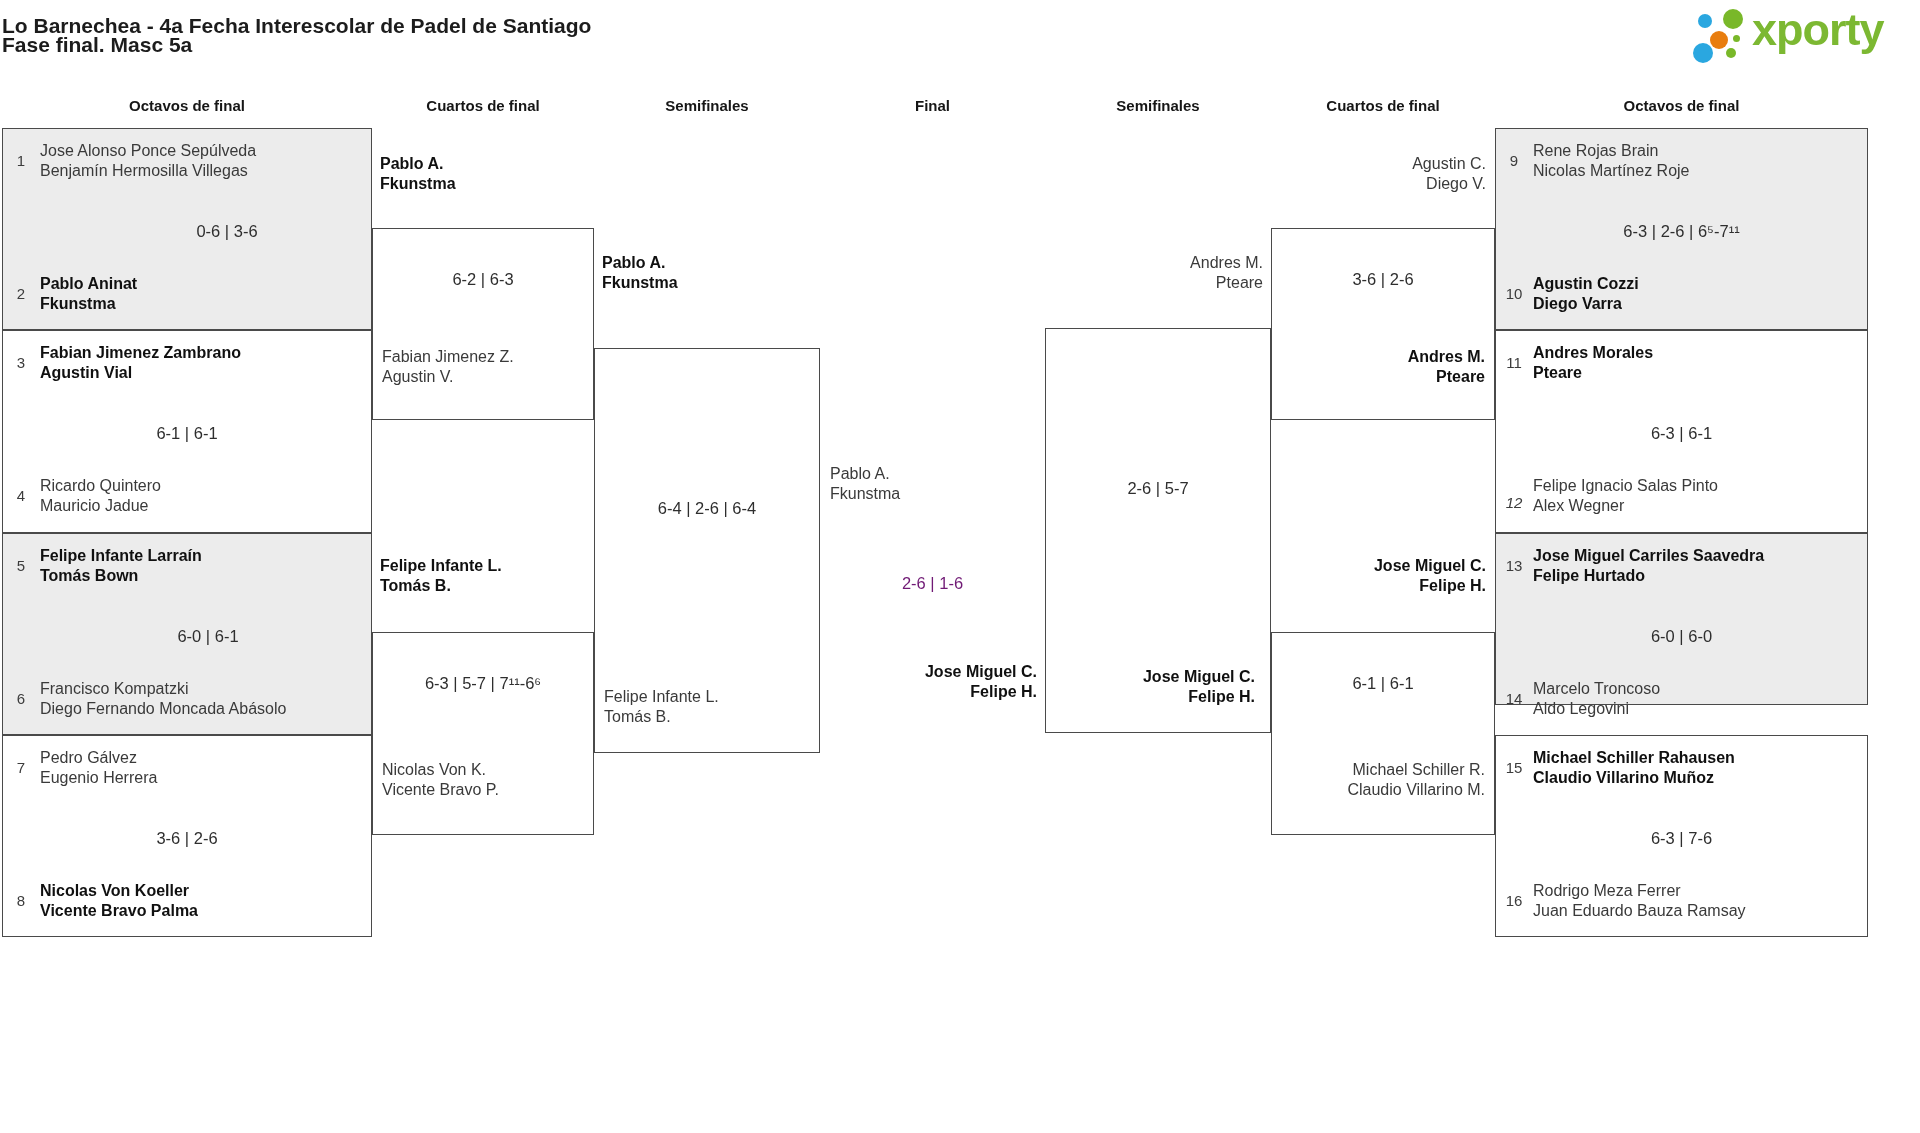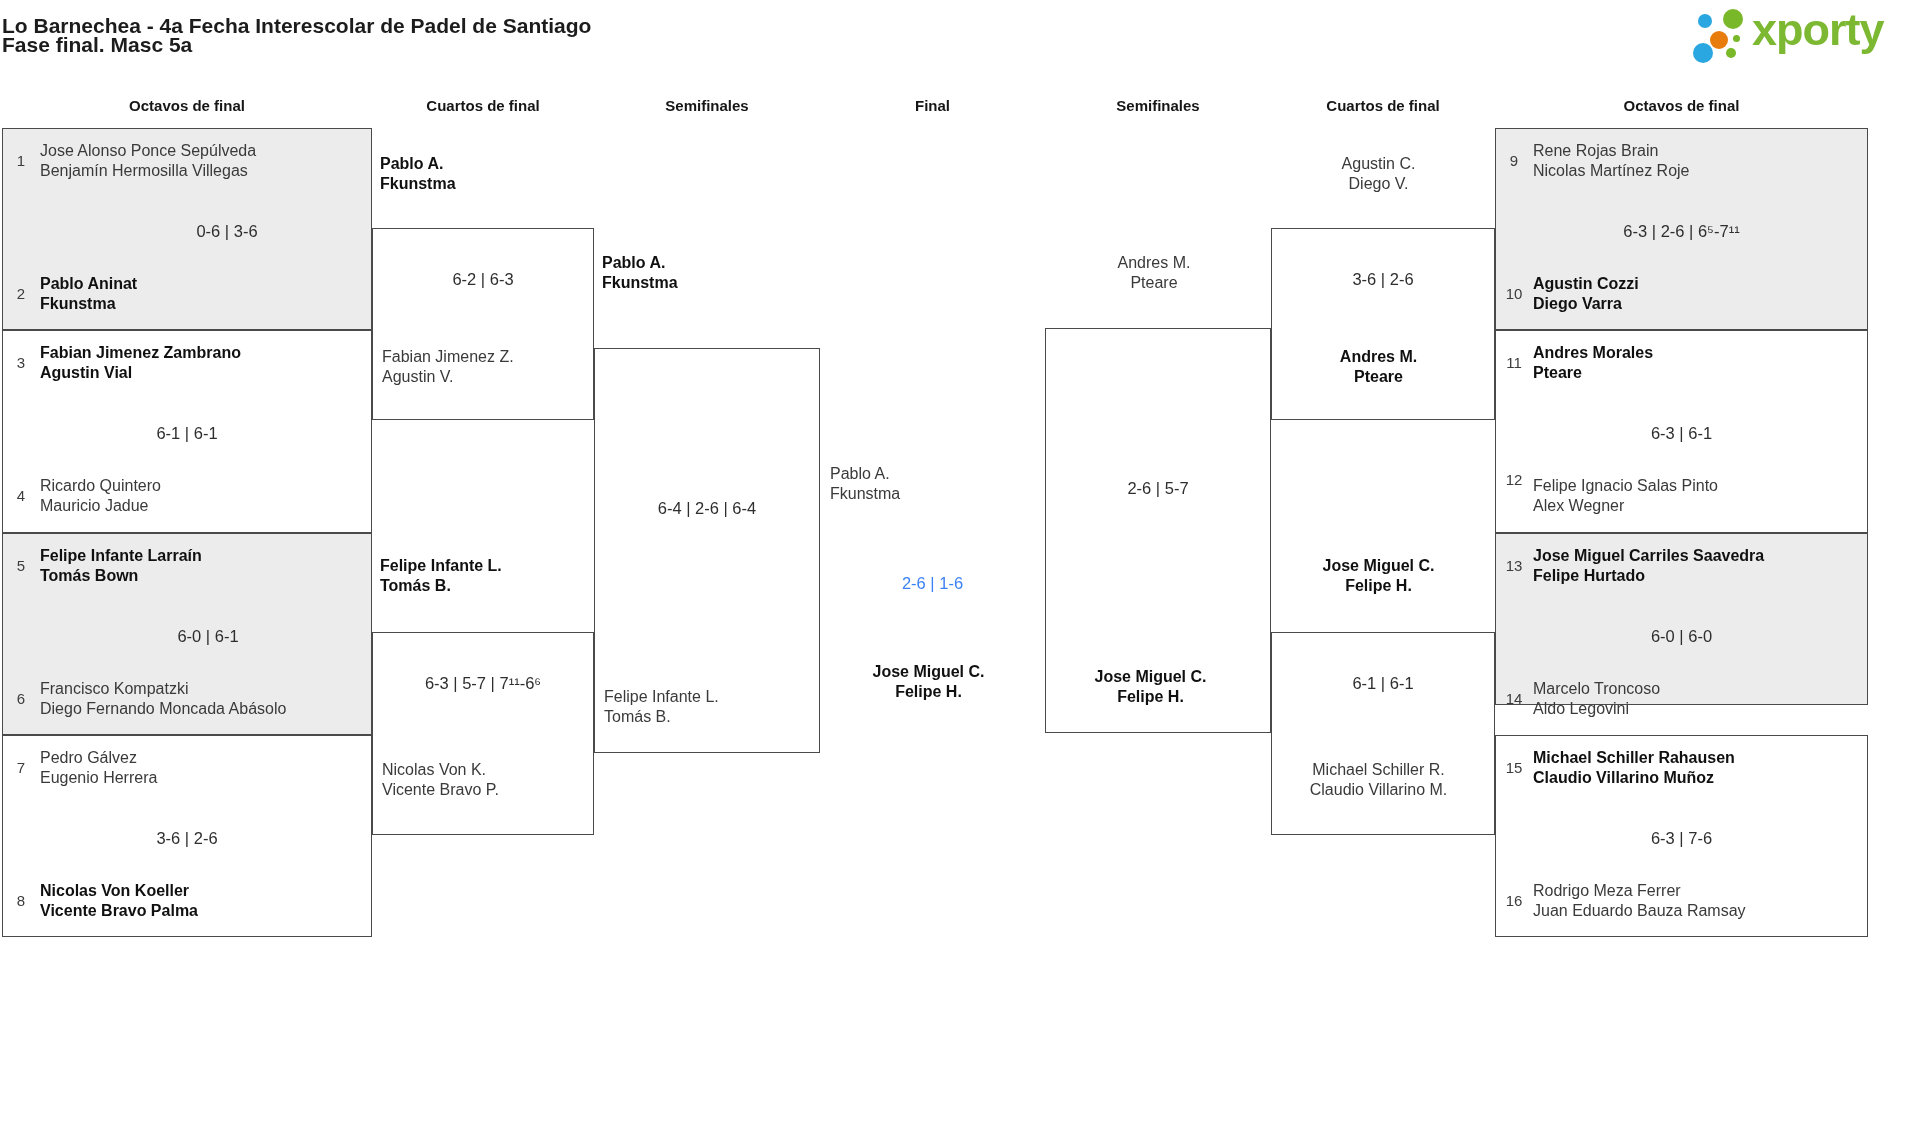--- a/index.html
+++ b/index.html
@@ -16,21 +16,21 @@
   .r16{background:#fff;}
   .r16.shaded{background:#ececec;}
 
   .seed{position:absolute;left:6px;width:24px;text-align:center;
         font-size:15px;line-height:17px;color:#3c3c3c;}
   .teams{position:absolute;font-size:16px;line-height:20px;color:#3a3a3a;}
   .teams.w{font-weight:700;color:#101010;}
   .teams.in{left:37px;}
   .score{position:absolute;left:0;width:100%;text-align:center;
          font-size:16.5px;line-height:20px;color:#2e2e2e;white-space:nowrap;}
-  .ra{text-align:center;}
+  .ra{text-align:right;}
 
   
   .fl{position:absolute;font-size:16px;line-height:20px;color:#3a3a3a;}
   .fl.w{font-weight:700;color:#101010;}
 
   
   .logo{position:absolute;left:1690px;top:6px;width:228px;height:64px;}
   .dot{position:absolute;border-radius:50%;}
   .logo-text{position:absolute;left:62px;top:-2px;font-size:45px;line-height:52px;
              font-weight:800;letter-spacing:-1px;color:#7cb832;}
@@ -131,21 +131,21 @@
       </div>
   </div>
 
   <div class="box r16" style="left:1495px;top:330px;width:373px;height:203px;">
     <span class="seed" style="top:23px;text-align:center;">11</span>
     <div class="teams in w" style="top:12px;">
         <div>Andres Morales</div>
         <div>Pteare</div>
       </div>
     <div class="score" style="top:92px;">6-3 | 6-1</div>
-    <span class="seed" style="top:140px;">12</span>
+    <span class="seed" style="top:163px;font-style:italic;">12</span>
     <div class="teams in" style="top:145px;">
         <div>Felipe Ignacio Salas Pinto</div>
         <div>Alex Wegner</div>
       </div>
   </div>
 
   <div class="box r16 shaded" style="left:1495px;top:533px;width:373px;height:172px;">
     <span class="seed" style="top:23px;">13</span>
     <div class="teams in w" style="top:12px;">
         <div>Jose Miguel Carriles Saavedra</div>
@@ -206,21 +206,21 @@
     <div class="teams" style="left:9px;top:338px;">
         <div>Felipe Infante L.</div>
         <div>Tomás B.</div>
       </div>
   </div>
 
   <div class="fl" style="left:830px;top:464px;">
       <div>Pablo A.</div>
       <div>Fkunstma</div>
     </div>
-  <div class="fl" style="left:820px;top:573px;width:225px;text-align:center;font-size:16.5px;color:#3b82f6;">2-6 | 1-6</div>
+  <div class="fl" style="left:820px;top:573px;width:225px;text-align:center;font-size:16.5px;color:#701a75;">2-6 | 1-6</div>
   <div class="fl w ra" style="left:820px;top:662px;width:217px;">
       <div>Jose Miguel C.</div>
       <div>Felipe H.</div>
     </div>
 
   <div class="fl ra" style="left:1045px;top:253px;width:218px;">
       <div>Andres M.</div>
       <div>Pteare</div>
     </div>
   <div class="box" style="left:1045px;top:328px;width:226px;height:405px;">

